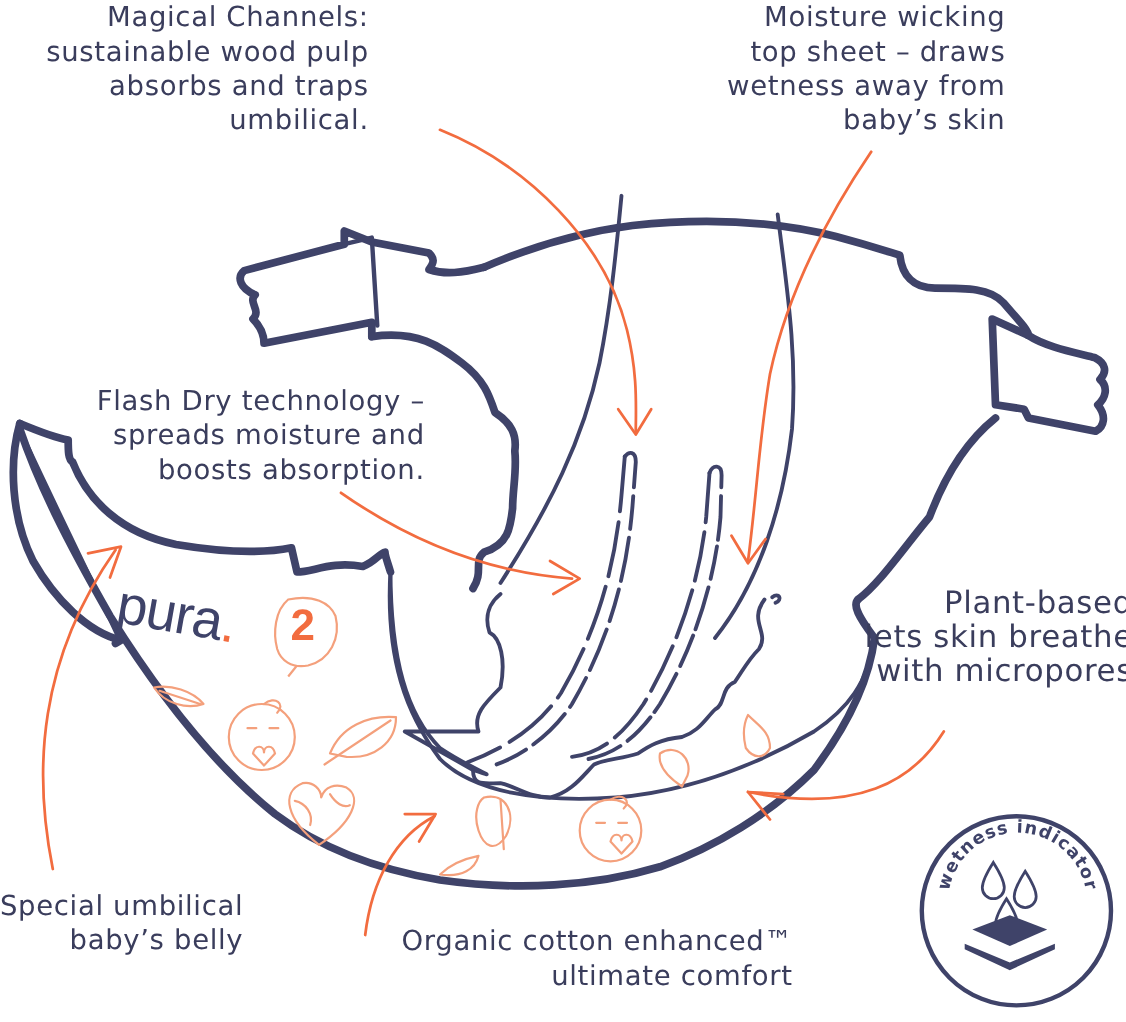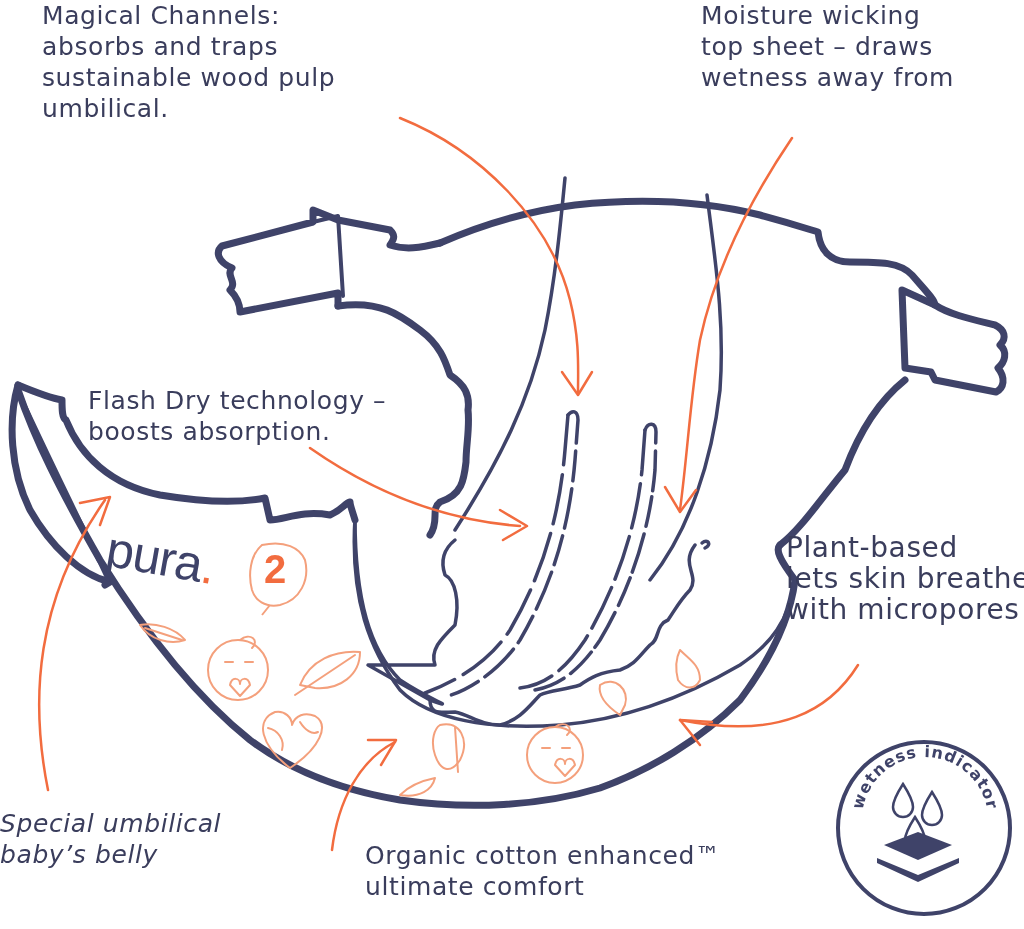--- a/index.html
+++ b/index.html
@@ -1,19 +1,19 @@
 <!DOCTYPE html>
 <html><head>
 <meta charset="utf-8">
 <style>
   html, body { margin:0; padding:0; background:#ffffff; }
   body { width:1024px; height:929px; position:relative; overflow:hidden;
          font-family:"DejaVu Sans", "Liberation Sans", sans-serif; }
   .label { position:absolute; color:#3a3d5c; font-size:25px; line-height:31px;
-           letter-spacing:0.6px; white-space:nowrap; }
+           letter-spacing:0.6px; white-space:nowrap;text-align:right; }
   .label div { white-space:nowrap; }
   svg.art { position:absolute; left:0; top:0; }
   .brand { position:absolute; font-family:"Liberation Sans", sans-serif; }
 </style>
 </head>
 <body>
 
 <svg class="art" width="1024" height="929" viewBox="0 0 1024 929" xmlns="http://www.w3.org/2000/svg">
   <defs>
     <path id="badgeArc" d="M 853,835 A 72,72 0 1 1 995,835"></path>
@@ -143,43 +143,45 @@
   </text>
 </svg>
 
 <div class="brand" style="left:112px; top:520px; transform:rotate(10deg); transform-origin:left top;">
   <span style="font-size:50px; color:#3f4369; letter-spacing:-1px;">pura</span><span style="font-size:50px; color:#f26c3f;">.</span>
 </div>
 <div class="brand" style="left:264px; top:547px; font-size:40px; font-weight:bold; color:#f26c3f;">2</div>
 
 <div class="label" style="left:42px; top:0px;">
   <div>Magical Channels:</div>
+  <div>sustainable wood pulp</div>
   <div>absorbs and traps</div>
-  <div>sustainable wood pulp</div>
   <div>umbilical.</div>
 </div>
 
-<div class="label" style="left:701px; top:0px;">
+<div class="label" style="left:661px; top:0px;">
   <div>Moisture wicking</div>
   <div>top sheet – draws</div>
   <div>wetness away from</div>
+  <div>baby’s skin</div>
 </div>
 
-<div class="label" style="left:88px; top:349px;margin-top:36px;">
+<div class="label" style="left:88px; top:349px;">
   <div>Flash Dry technology –</div>
+  <div>spreads moisture and</div>
   <div>boosts absorption.</div>
 </div>
 
 <div class="label" style="left:786px; top:532px; font-size:28px;">
   <div>Plant-based</div>
   <div>lets skin breathe</div>
   <div>with micropores</div>
 </div>
 
-<div class="label" style="left:0px; top:808px;font-style:italic;">
+<div class="label" style="left:0px; top:808px;">
   <div>Special umbilical</div>
   <div>baby’s belly</div>
 </div>
 
 <div class="label" style="left:365px; top:840px;">
   <div>Organic cotton enhanced™</div>
   <div>ultimate comfort</div>
 </div>
 
 </body></html>

